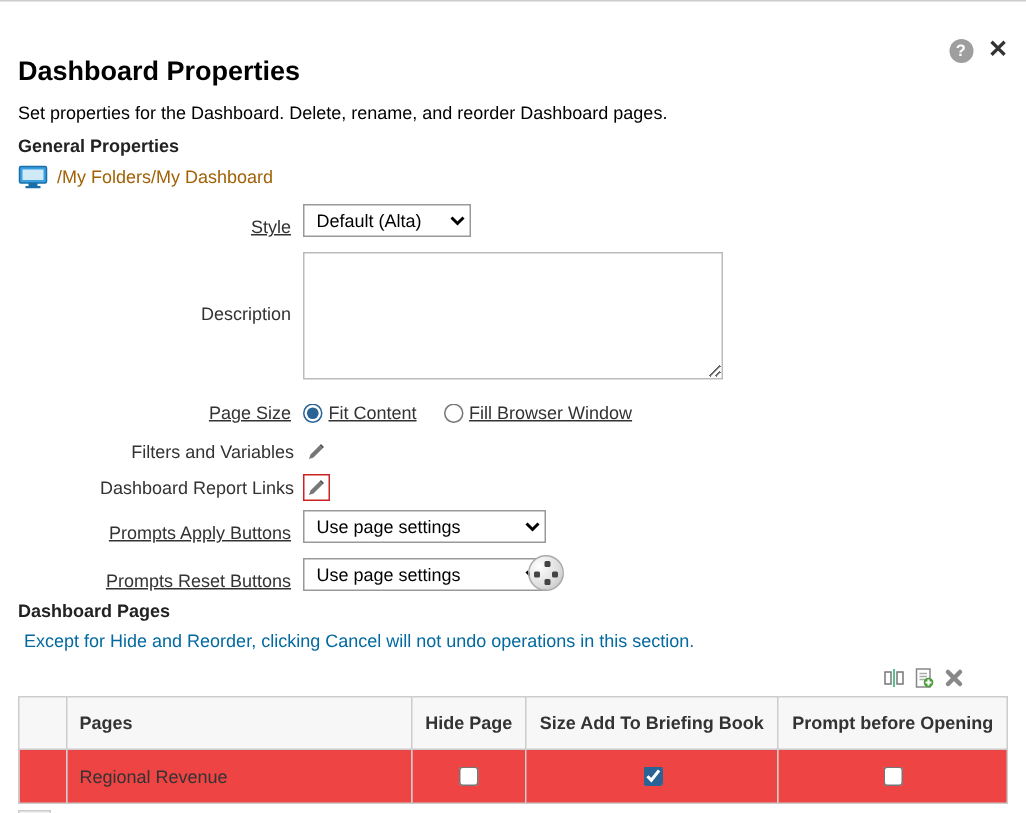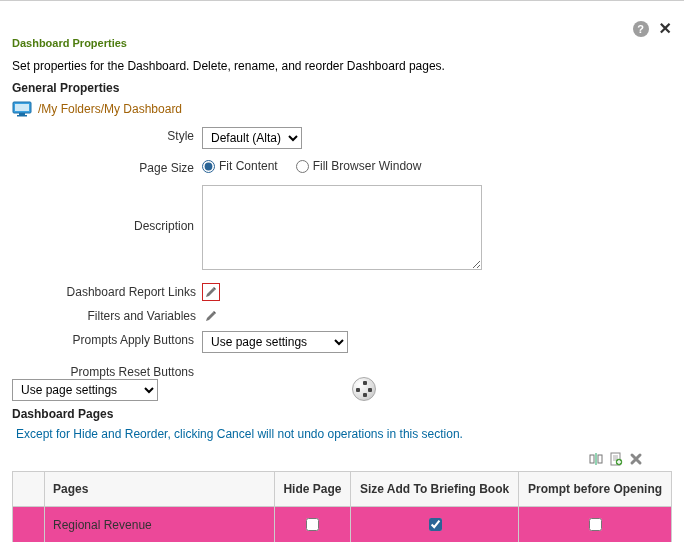--- a/index.html
+++ b/index.html
@@ -16,23 +16,23 @@
     padding: 8px 12px 12px 12px;
     position: relative;
   }
   .header {
     display: flex;
     align-items: center;
     justify-content: space-between;
     padding-bottom: 6px;
   }
   .title {
-    font-size: 11px;
-    font-weight: bold;
-    color: #4d7c0f;
+    font-size: 18px;
+    font-weight: bold;
+    color: #000000;
     margin-top: 28px;
   }
   .header-icons {
     display: flex;
     align-items: center;
     gap: 10px;
   }
   .help-icon {
     width: 16px; height: 16px;
     border-radius: 50%;
@@ -67,38 +67,38 @@
     gap: 6px;
     margin-bottom: 10px;
   }
   .monitor-icon svg { display: block; }
   .path-text { color: #a16207; }
   .form-row {
     display: flex;
     align-items: flex-start;
     margin-bottom: 10px;
   }
-  .form-row.center { align-items: flex-start; }
+  .form-row.center { align-items: flex-end; text-decoration: underline; }
   .form-label {
     width: 190px;
     text-align: right;
     padding-right: 8px;
     color: #333;
     padding-top: 2px;
   }
   .form-control { flex: 0 0 auto; }
   select.select {
     border: 1px solid #999;
     background: #fff;
     font-size: 12px;
     padding: 2px 4px;
     height: 22px;
   }
-  .style-select { width: 100px; }
-  .settings-select { width: 146px; }
+  .style-select { width: 112px; }
+  .settings-select { width: 162px; }
   textarea.description {
     width: 280px;
     height: 85px;
     border: 1px solid #bbb;
     resize: both;
     font-family: inherit;
     font-size: 12px;
     padding: 4px;
   }
   .radio-row { display: flex; align-items: center; gap: 18px; }
@@ -184,21 +184,21 @@
     font-size: 12px;
     text-align: left;
     vertical-align: middle;
   }
   .pages-table th.center, .pages-table td.center { text-align: center; }
   .pages-table td {
     border: 1px solid #ccc;
     padding: 8px;
     font-size: 12px;
   }
-  .pages-table tr.selected td { background: #ec4899; }
+  .pages-table tr.selected td { background: #ef4444; }
   .col-handle { width: 32px; background: #f2f2f2; }
   .col-pages { width: 230px; }
   .arrow-col {
     width: 24px;
     display: flex;
     flex-direction: column;
     gap: 6px;
     justify-content: flex-end;
     padding-bottom: 4px;
   }
@@ -241,74 +241,74 @@
     </span>
     <span class="path-text">/My Folders/My Dashboard</span>
   </div>
 
   <div class="form-row center">
     <div class="form-label">Style</div>
     <div class="form-control">
       <select class="select style-select">
         <option>Default (Alta)</option>
       </select>
+    </div>
+  </div>
+
+  <div class="form-row">
+    <div class="form-label" style="padding-top:34px;">Description</div>
+    <div class="form-control">
+      <textarea class="description" style=""></textarea>
     </div>
   </div>
 
   <div class="form-row center">
     <div class="form-label">Page Size</div>
     <div class="form-control radio-row">
       <label>
         <input type="radio" name="pagesize" checked="" style="">
         <span>Fit Content</span>
       </label>
       <label>
         <input type="radio" name="pagesize" style="">
         <span>Fill Browser Window</span>
       </label>
     </div>
   </div>
 
-  <div class="form-row">
-    <div class="form-label" style="padding-top:34px;">Description</div>
-    <div class="form-control">
-      <textarea class="description" style=""></textarea>
-    </div>
+  <div class="inline-row">
+    <div class="inline-label">Filters and Variables</div>
+    <span class="pencil-btn">
+      <svg width="12" height="12" viewBox="0 0 12 12">
+          <path d="M1 11l1-3 6-6 2 2-6 6-3 1z" fill="#777"></path>
+          <path d="M8 2l2 2 1-1-2-2-1 1z" fill="#555"></path>
+        </svg>
+    </span>
   </div>
 
   <div class="inline-row">
     <div class="inline-label">Dashboard Report Links</div>
     <span class="pencil-btn highlight">
       <svg width="12" height="12" viewBox="0 0 12 12">
           <path d="M1 11l1-3 6-6 2 2-6 6-3 1z" fill="#777"></path>
           <path d="M8 2l2 2 1-1-2-2-1 1z" fill="#555"></path>
         </svg>
     </span>
   </div>
 
-  <div class="inline-row">
-    <div class="inline-label">Filters and Variables</div>
-    <span class="pencil-btn">
-      <svg width="12" height="12" viewBox="0 0 12 12">
-          <path d="M1 11l1-3 6-6 2 2-6 6-3 1z" fill="#777"></path>
-          <path d="M8 2l2 2 1-1-2-2-1 1z" fill="#555"></path>
-        </svg>
-    </span>
-  </div>
-
   <div class="form-row center">
     <div class="form-label">Prompts Apply Buttons</div>
     <div class="form-control">
       <select class="select settings-select">
         <option>Use page settings</option>
       </select>
     </div>
   </div>
 
-  <div class="form-row center" style="margin-bottom:4px;flex-direction:column;">
+  <div class="form-row center" style="margin-bottom:4px;">
     <div class="form-label">Prompts Reset Buttons</div>
     <div class="form-control">
       <select class="select settings-select">
         <option>Use page settings</option>
       </select>
     </div>
   </div>
 
   <div class="ball-icon">
     <span class="ball-dot-l"></span>

